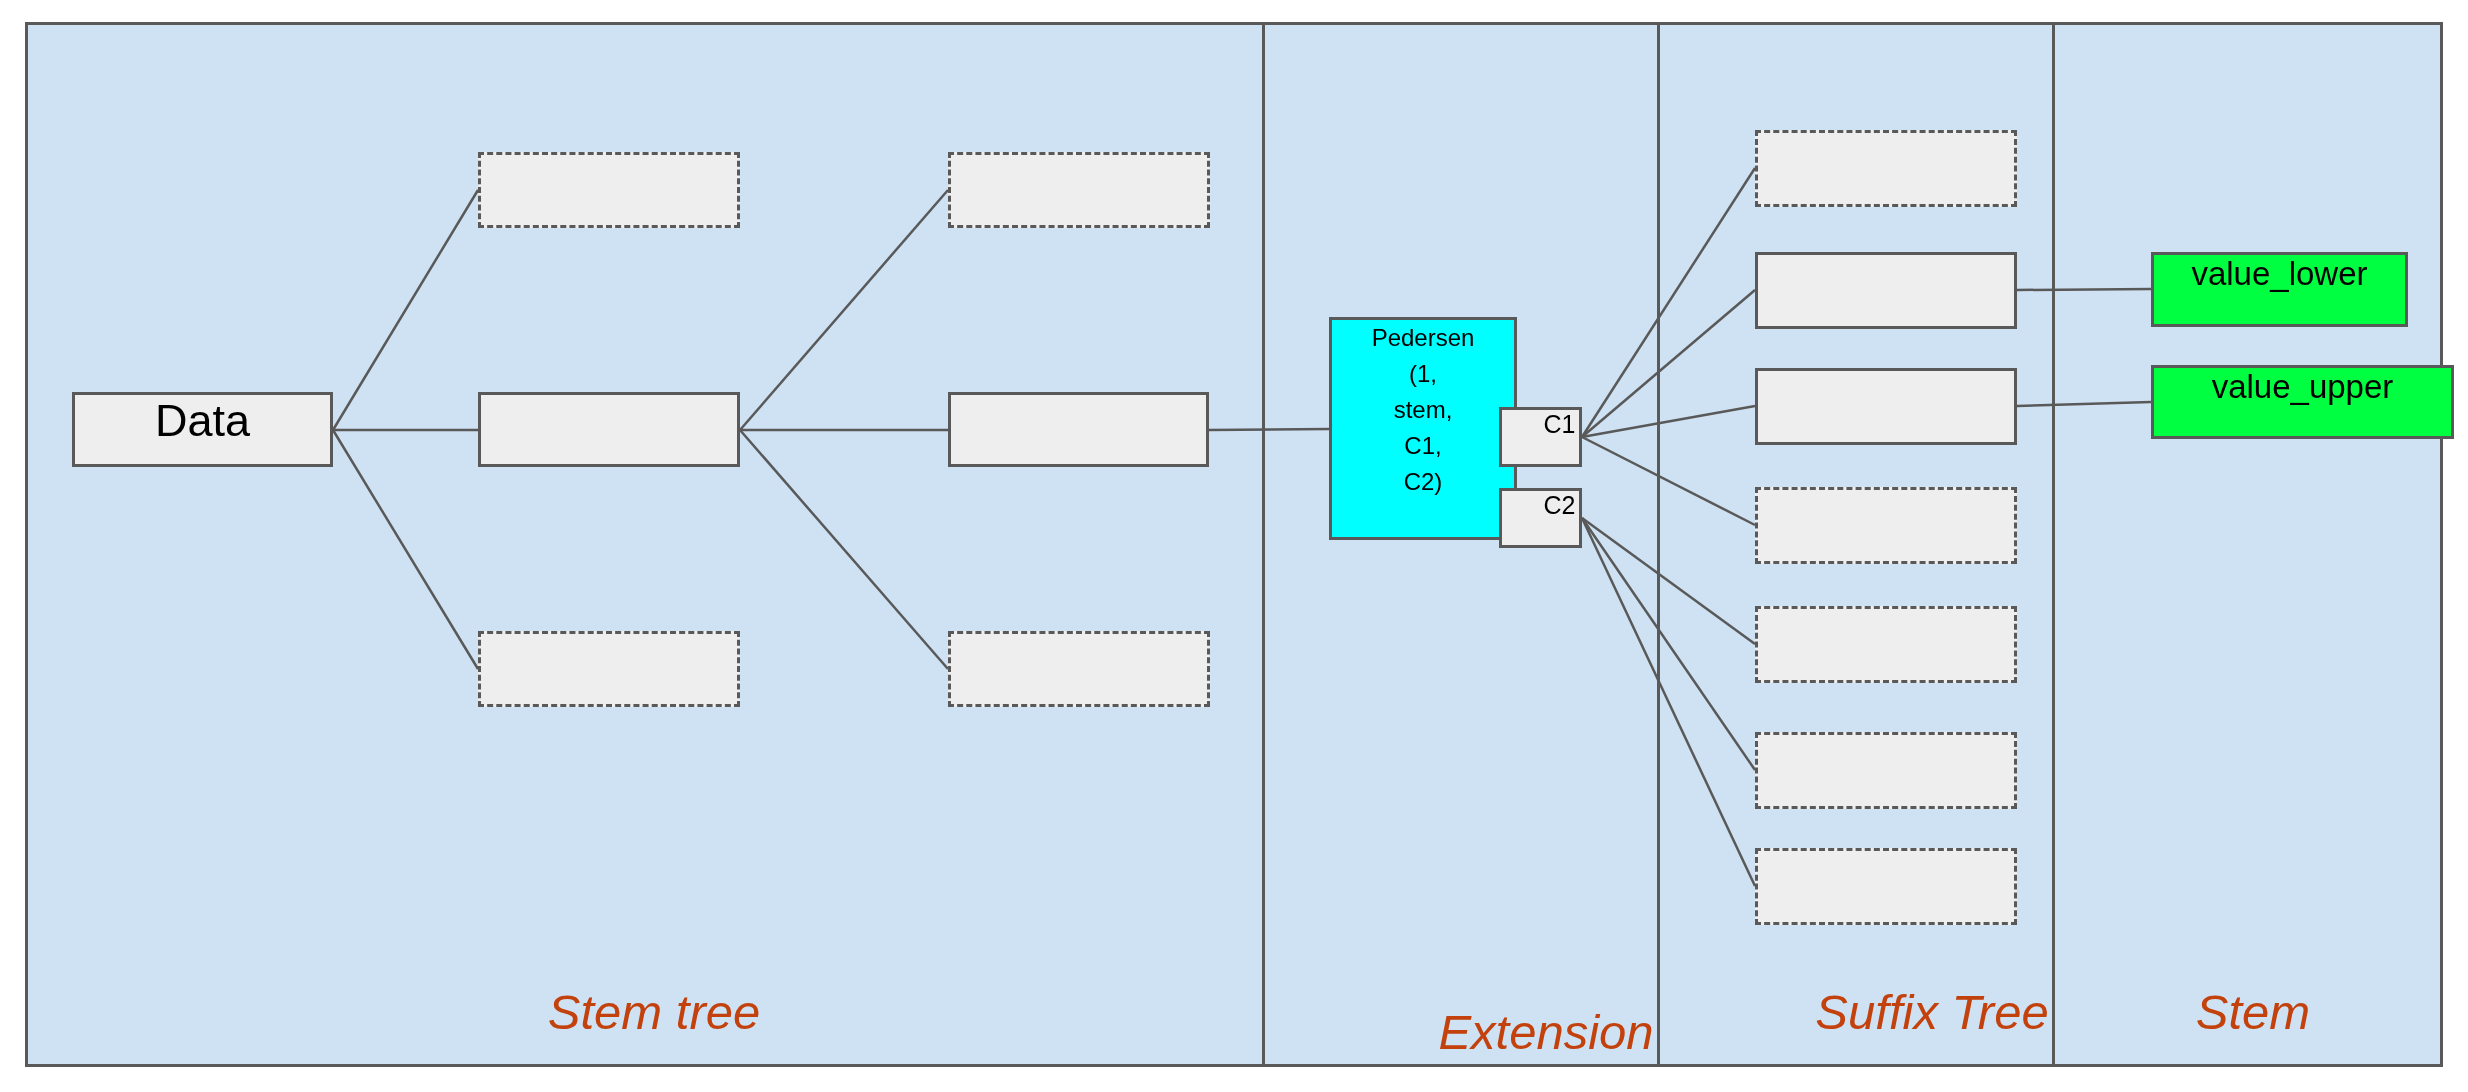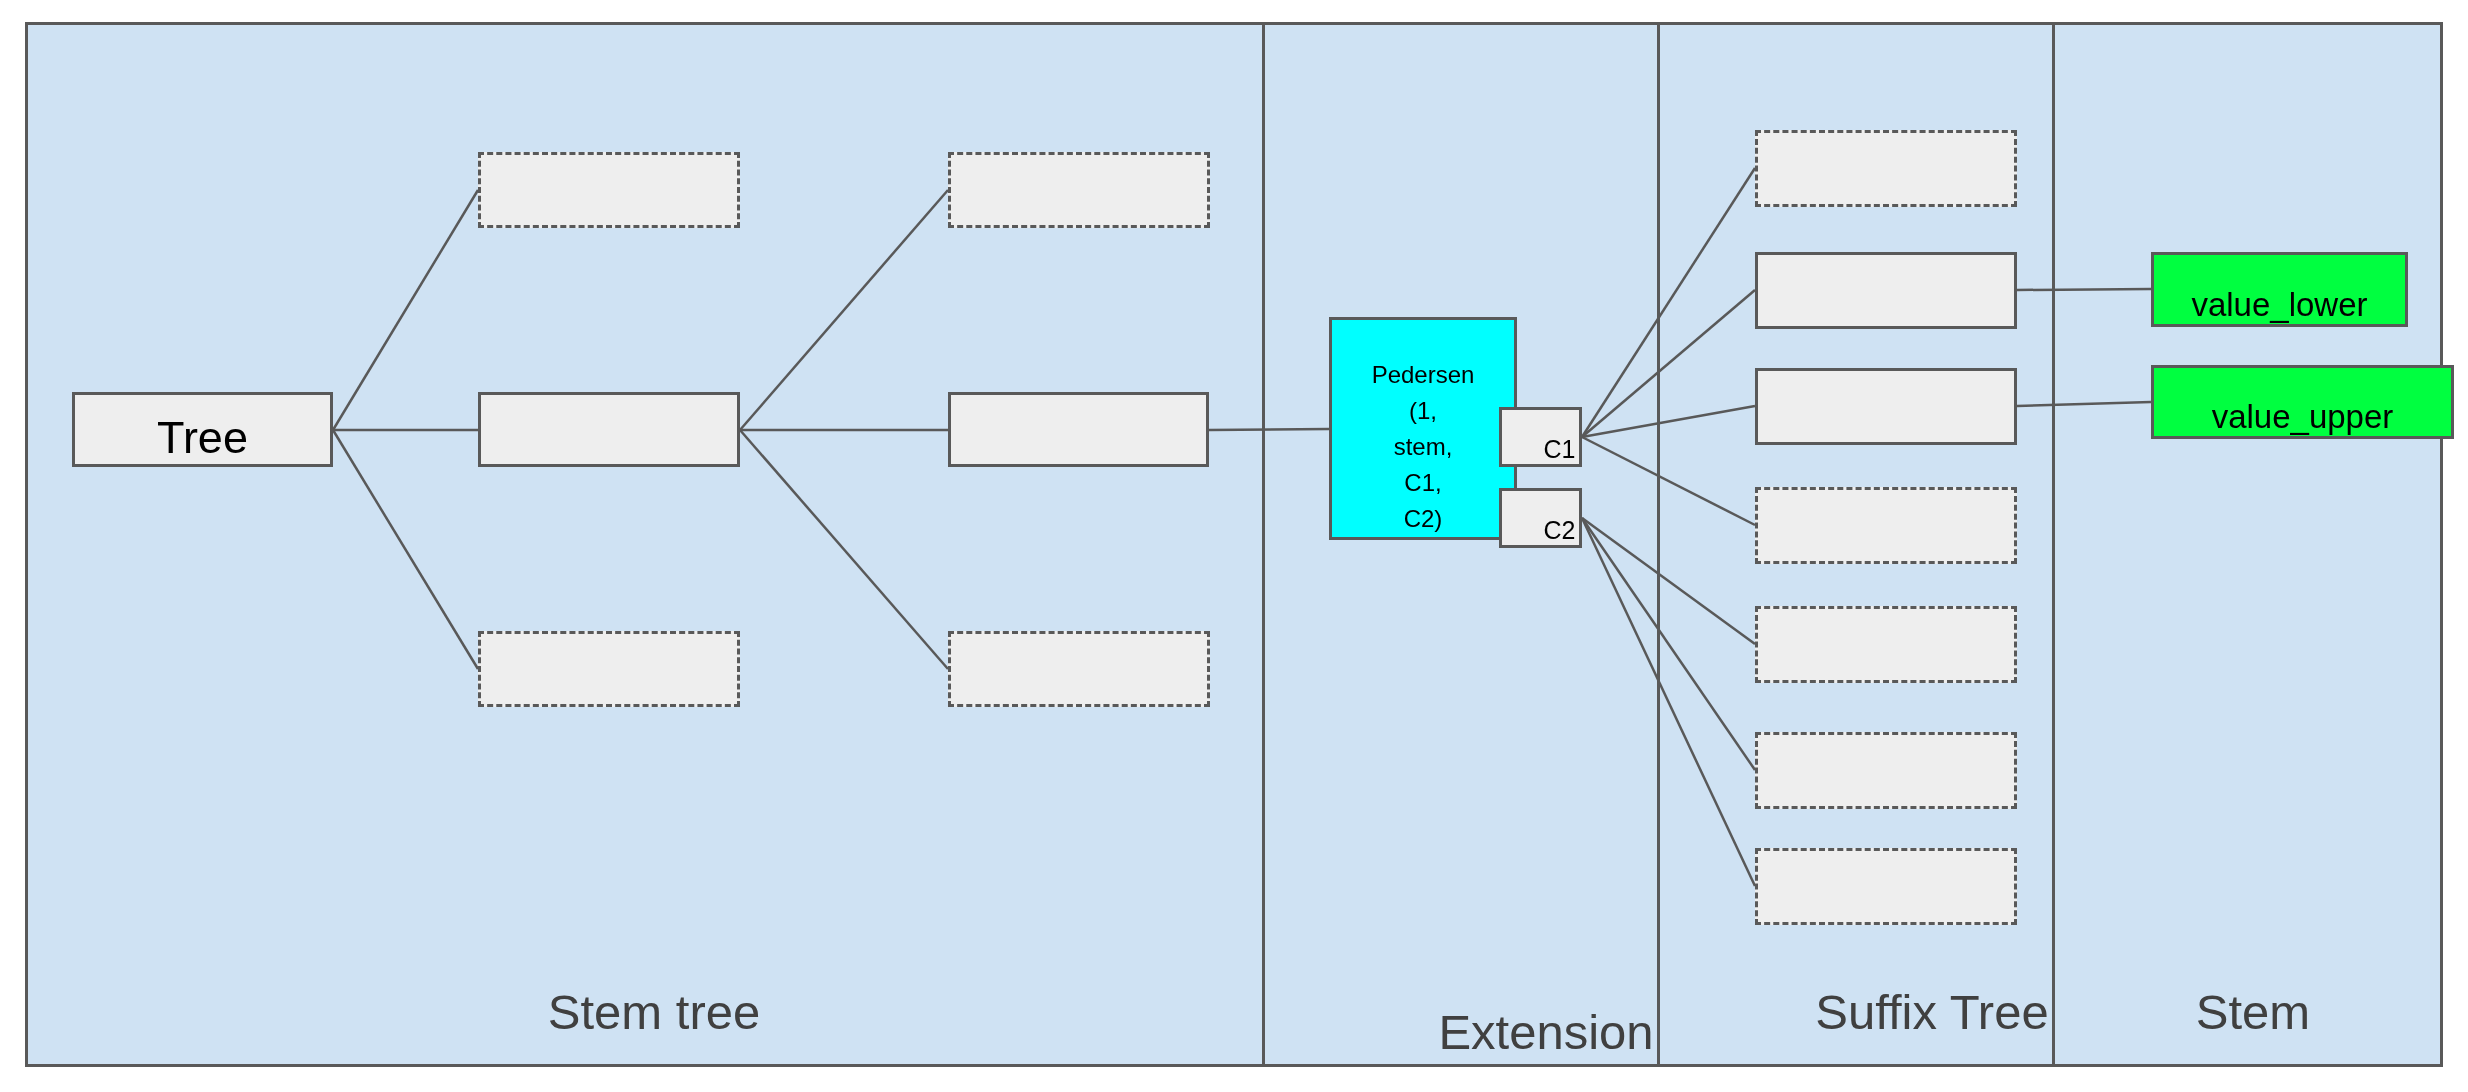--- a/index.html
+++ b/index.html
@@ -41,21 +41,21 @@
   svg.edges line {
     stroke: #595959;
     stroke-width: 2.5;
   }
   .node {
     position: absolute;
     background: #eeeeee;
     border: 3px solid #595959;
     box-sizing: border-box;
     display: flex;
-    align-items: flex-end;
+    align-items: flex-start;
     justify-content: center;
     color: #000000;
     z-index: 2;
   }
   .node.dashed { border-style: dashed; }
   .node.cyan   { background: #00ffff; }
   .node.green  { background: #00ff40; font-size: 33px; }
   .node.ctag   { z-index: 3; font-size: 25px; padding-left: 38px; }
   #root-node   { font-size: 45px; }
   #pedersen-node .pedersen-text {
@@ -63,23 +63,24 @@
     text-align: center;
     font-size: 24px;
     line-height: 36px;
   }
   .section-label {
     position: absolute;
     top: 986px;
     transform: translateX(-50%);
     font-size: 49px;
     line-height: 52px;
-    color: #404040;
+    color: #c2410c;
     white-space: nowrap;
     z-index: 2;
+    font-style: italic;
   }
   #label-stem-tree   { left: 654px; }
   #label-extension   { left: 1546px; margin-top: 20px; }
   #label-suffix-tree { left: 1932px; }
   #label-data        { left: 2253px; }
 </style>
 </head>
 <body>
 
 <div class="panel"></div>
@@ -101,21 +102,21 @@
   <line x1="1582" y1="437" x2="1755" y2="406"></line>
   <line x1="1582" y1="437" x2="1755" y2="525"></line>
   <line x1="1582" y1="518" x2="1755" y2="644"></line>
   <line x1="1582" y1="518" x2="1755" y2="770"></line>
   <line x1="1582" y1="518" x2="1755" y2="886"></line>
   <line x1="2017" y1="290" x2="2151" y2="289"></line>
   <line x1="2017" y1="406" x2="2151" y2="402"></line>
 </svg>
 
 <div class="node" id="root-node" style="left:72px;top:392px;width:261px;height:75px;">
-  <span>Tree</span>
+  <span>Data</span>
 </div>
 
 <div class="node dashed" style="left:478px;top:152px;width:262px;height:76px;"></div>
 <div class="node" style="left:478px;top:392px;width:262px;height:75px;"></div>
 <div class="node dashed" style="left:478px;top:631px;width:262px;height:76px;"></div>
 
 <div class="node dashed" style="left:948px;top:152px;width:262px;height:76px;"></div>
 <div class="node" style="left:948px;top:392px;width:261px;height:75px;"></div>
 <div class="node dashed" style="left:948px;top:631px;width:262px;height:76px;"></div>
 

